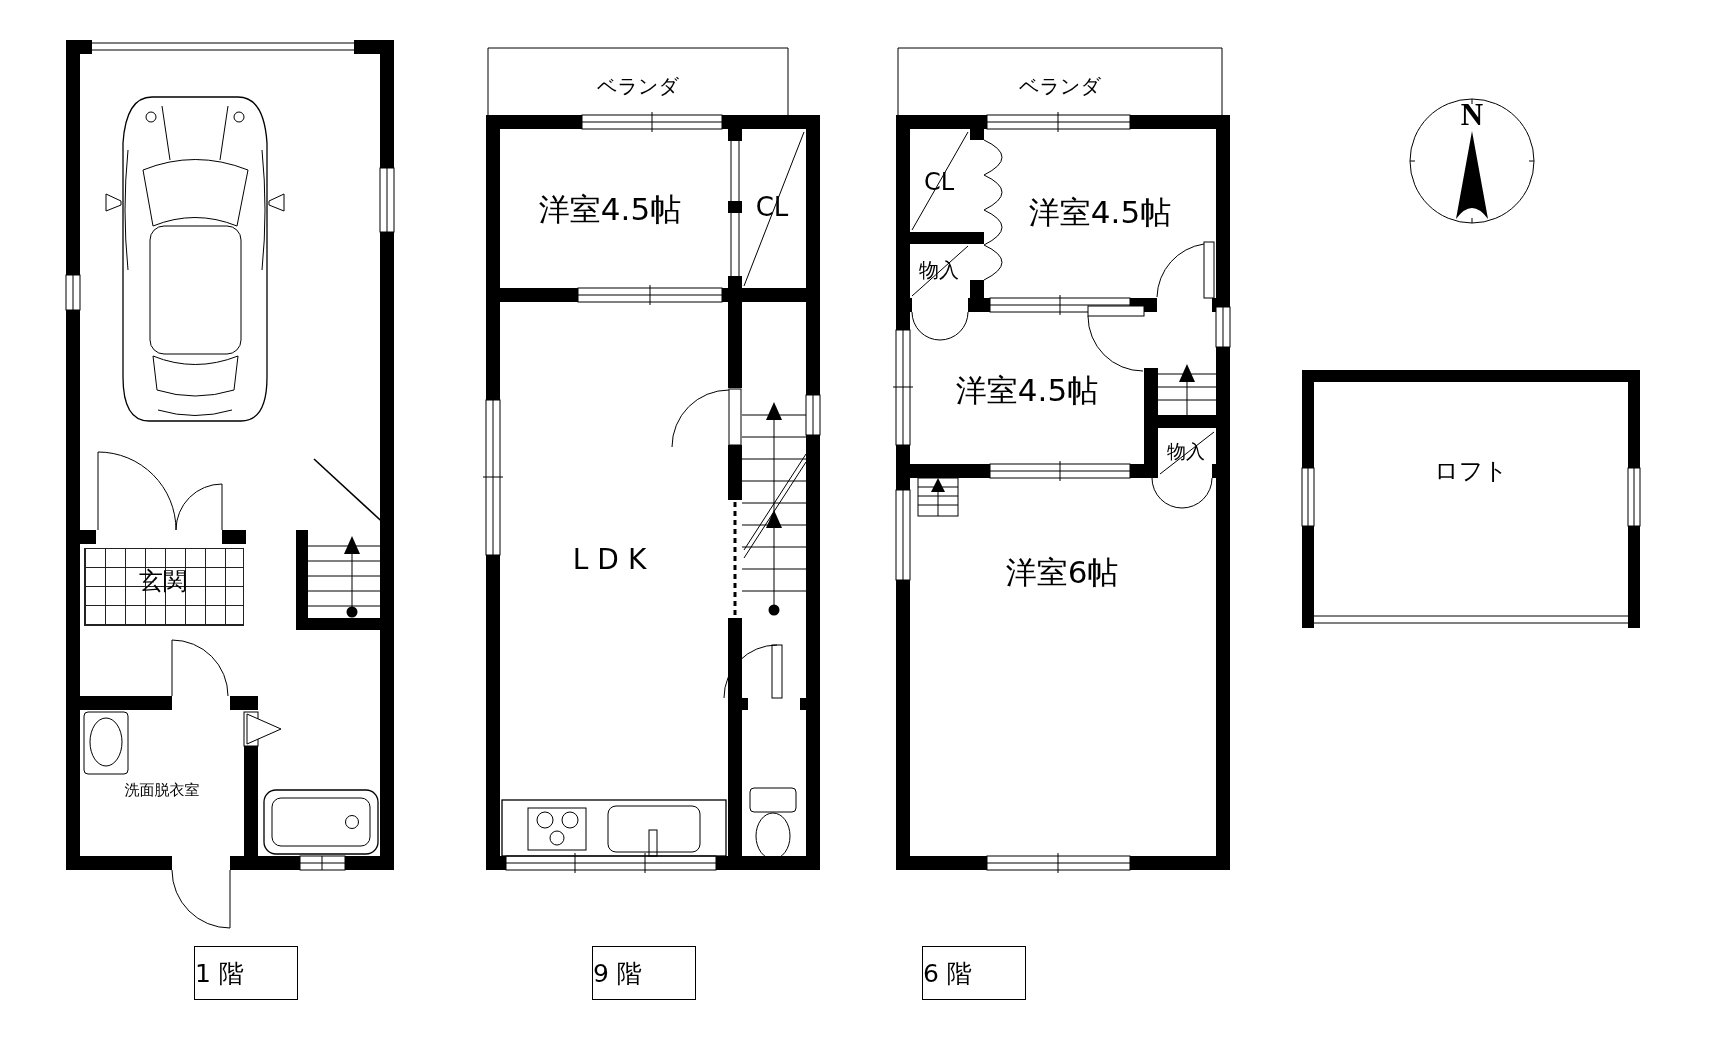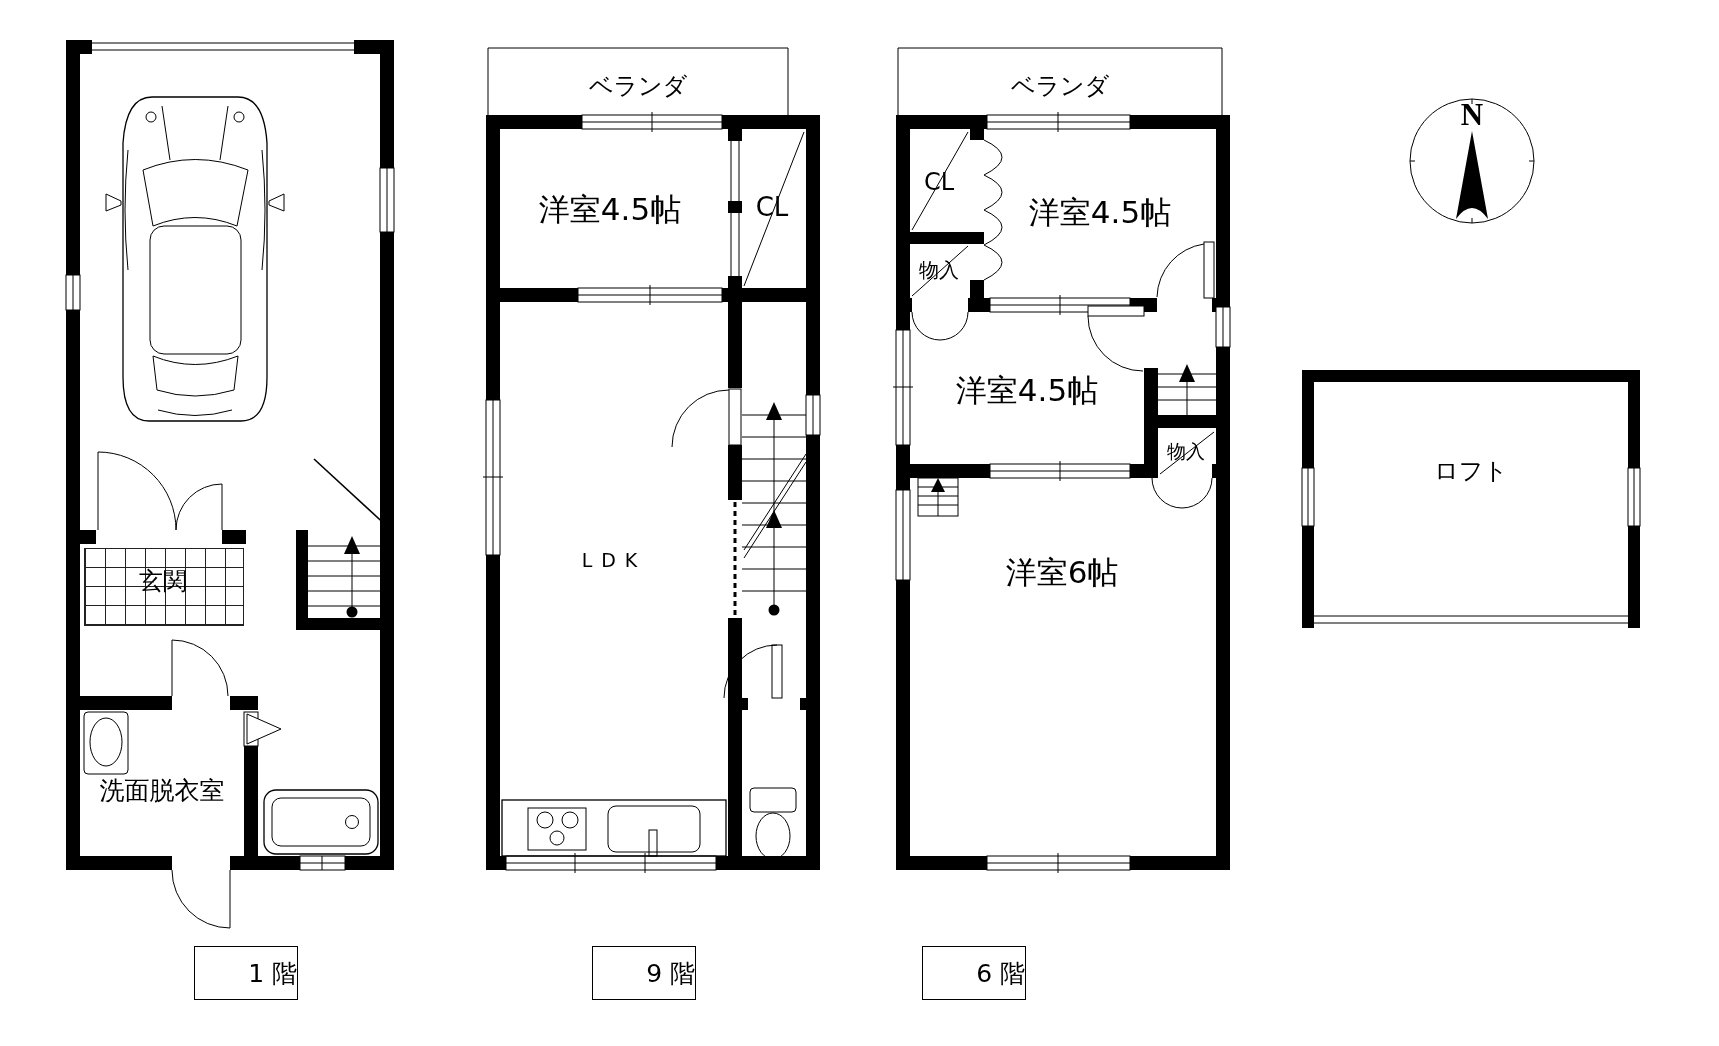--- a/index.html
+++ b/index.html
@@ -6,27 +6,27 @@
   #stage{
     position:relative;width:1719px;height:1046px;background:#ffffff;overflow:hidden;
     font-family:"DejaVu Sans",sans-serif;color:#000;
   }
   #plan-svg{position:absolute;left:0;top:0;}
   .lbl{
     position:absolute;transform:translate(-50%,-50%);
     white-space:nowrap;color:#000;line-height:1;
     font-family:"DejaVu Sans",sans-serif;
   }
-  .fs19{font-size:19px}.fs20{font-size:20px}.fs21{font-size:25px}
-  .fs22{font-size:24px}.fs24{font-size:24px}.fs25{font-size:31px}
+  .fs19{font-size:19px}.fs20{font-size:20px}.fs21{font-size:15px}
+  .fs22{font-size:20px}.fs24{font-size:24px}.fs25{font-size:31px}
   .fs26{font-size:26px}
-  .ldk{letter-spacing:9px;font-size:19px;text-align:center;}
+  .ldk{letter-spacing:9px;font-size:28px;text-align:center;}
   .floor-box{
     position:absolute;width:102px;height:52px;border:1.5px solid #000;background:#fff;
-    display:flex;align-items:center;justify-content:flex-end;font-size:25px;
+    display:flex;align-items:center;justify-content:flex-start;font-size:25px;
   }
   .north{
     font-family:"Liberation Serif","DejaVu Serif",serif;font-size:31px;font-weight:600;
   }
   .tilegrid{
     position:absolute;left:84px;top:548px;width:158px;height:76px;
     border:1px solid #222;
     background:
       repeating-linear-gradient(90deg,#222 0 1px,transparent 1px 20px),
       repeating-linear-gradient(0deg,#222 0 1px,transparent 1px 19px);

